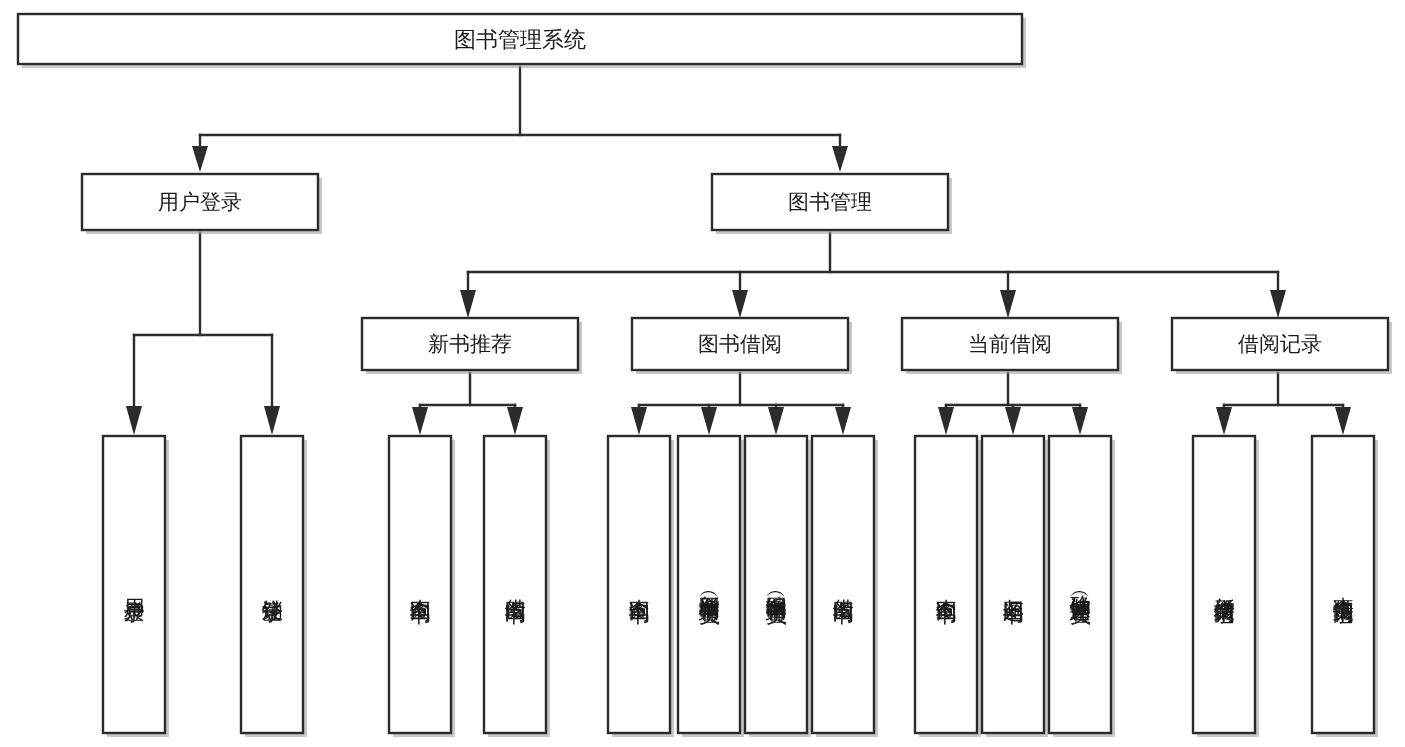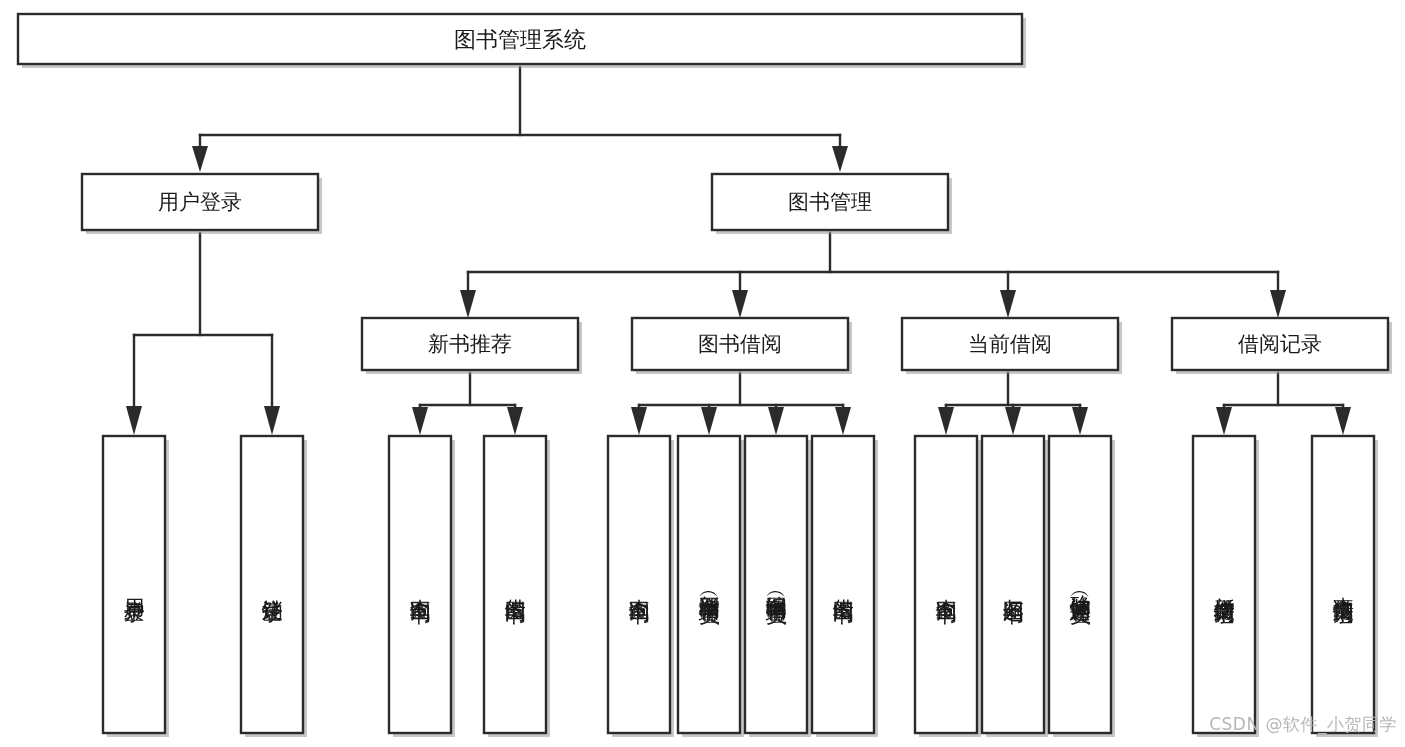--- a/index.html
+++ b/index.html
@@ -268,14 +268,13 @@
   <div class="vlabel" style="left:608px; top:436px; width:62px; height:297px;">查询图书</div>
   <div class="vlabel" style="left:678px; top:436px; width:62px; height:297px;">新增图书（管理员）</div>
   <div class="vlabel" style="left:745px; top:436px; width:62px; height:297px;">编辑图书（管理员）</div>
   <div class="vlabel" style="left:812px; top:436px; width:62px; height:297px;">借阅图书</div>
   <div class="vlabel" style="left:915px; top:436px; width:62px; height:297px;">查询图书</div>
   <div class="vlabel" style="left:982px; top:436px; width:62px; height:297px;">归还图书</div>
   <div class="vlabel" style="left:1049px; top:436px; width:62px; height:297px;">确认归还（管理员）</div>
   <div class="vlabel" style="left:1193px; top:436px; width:62px; height:297px;">新增借阅记录</div>
   <div class="vlabel" style="left:1312px; top:436px; width:62px; height:297px;">查询借阅记录</div>
 
-  <div class="watermark">CSDN @软件_小贺同学</div>
 </div>
 
 </body></html>

